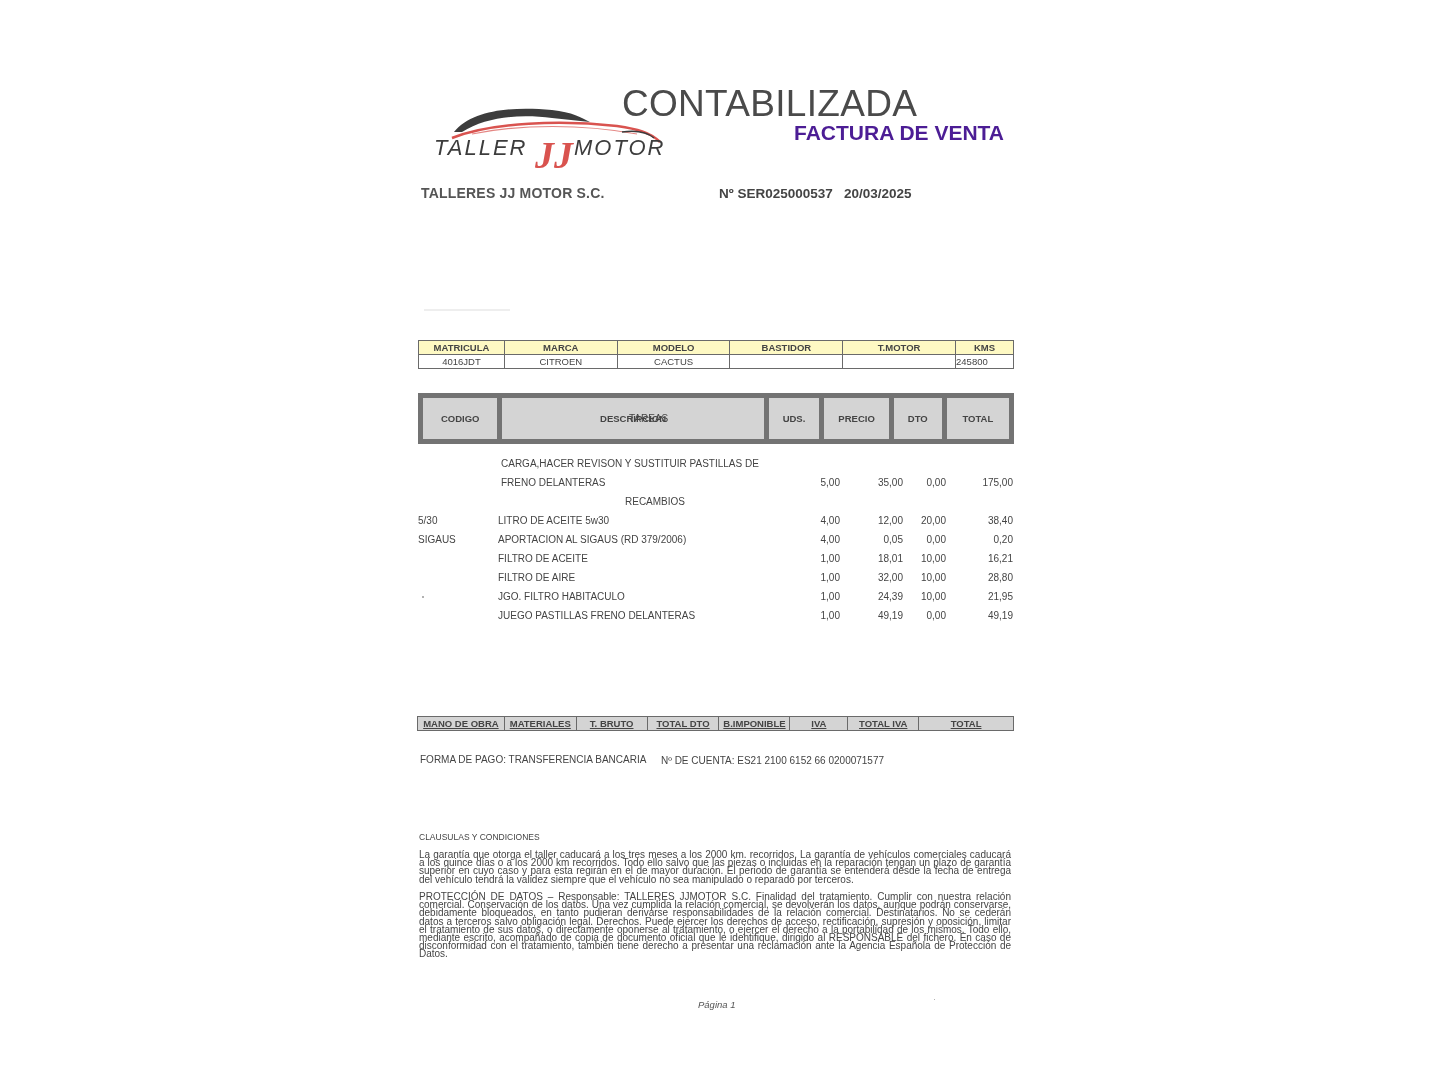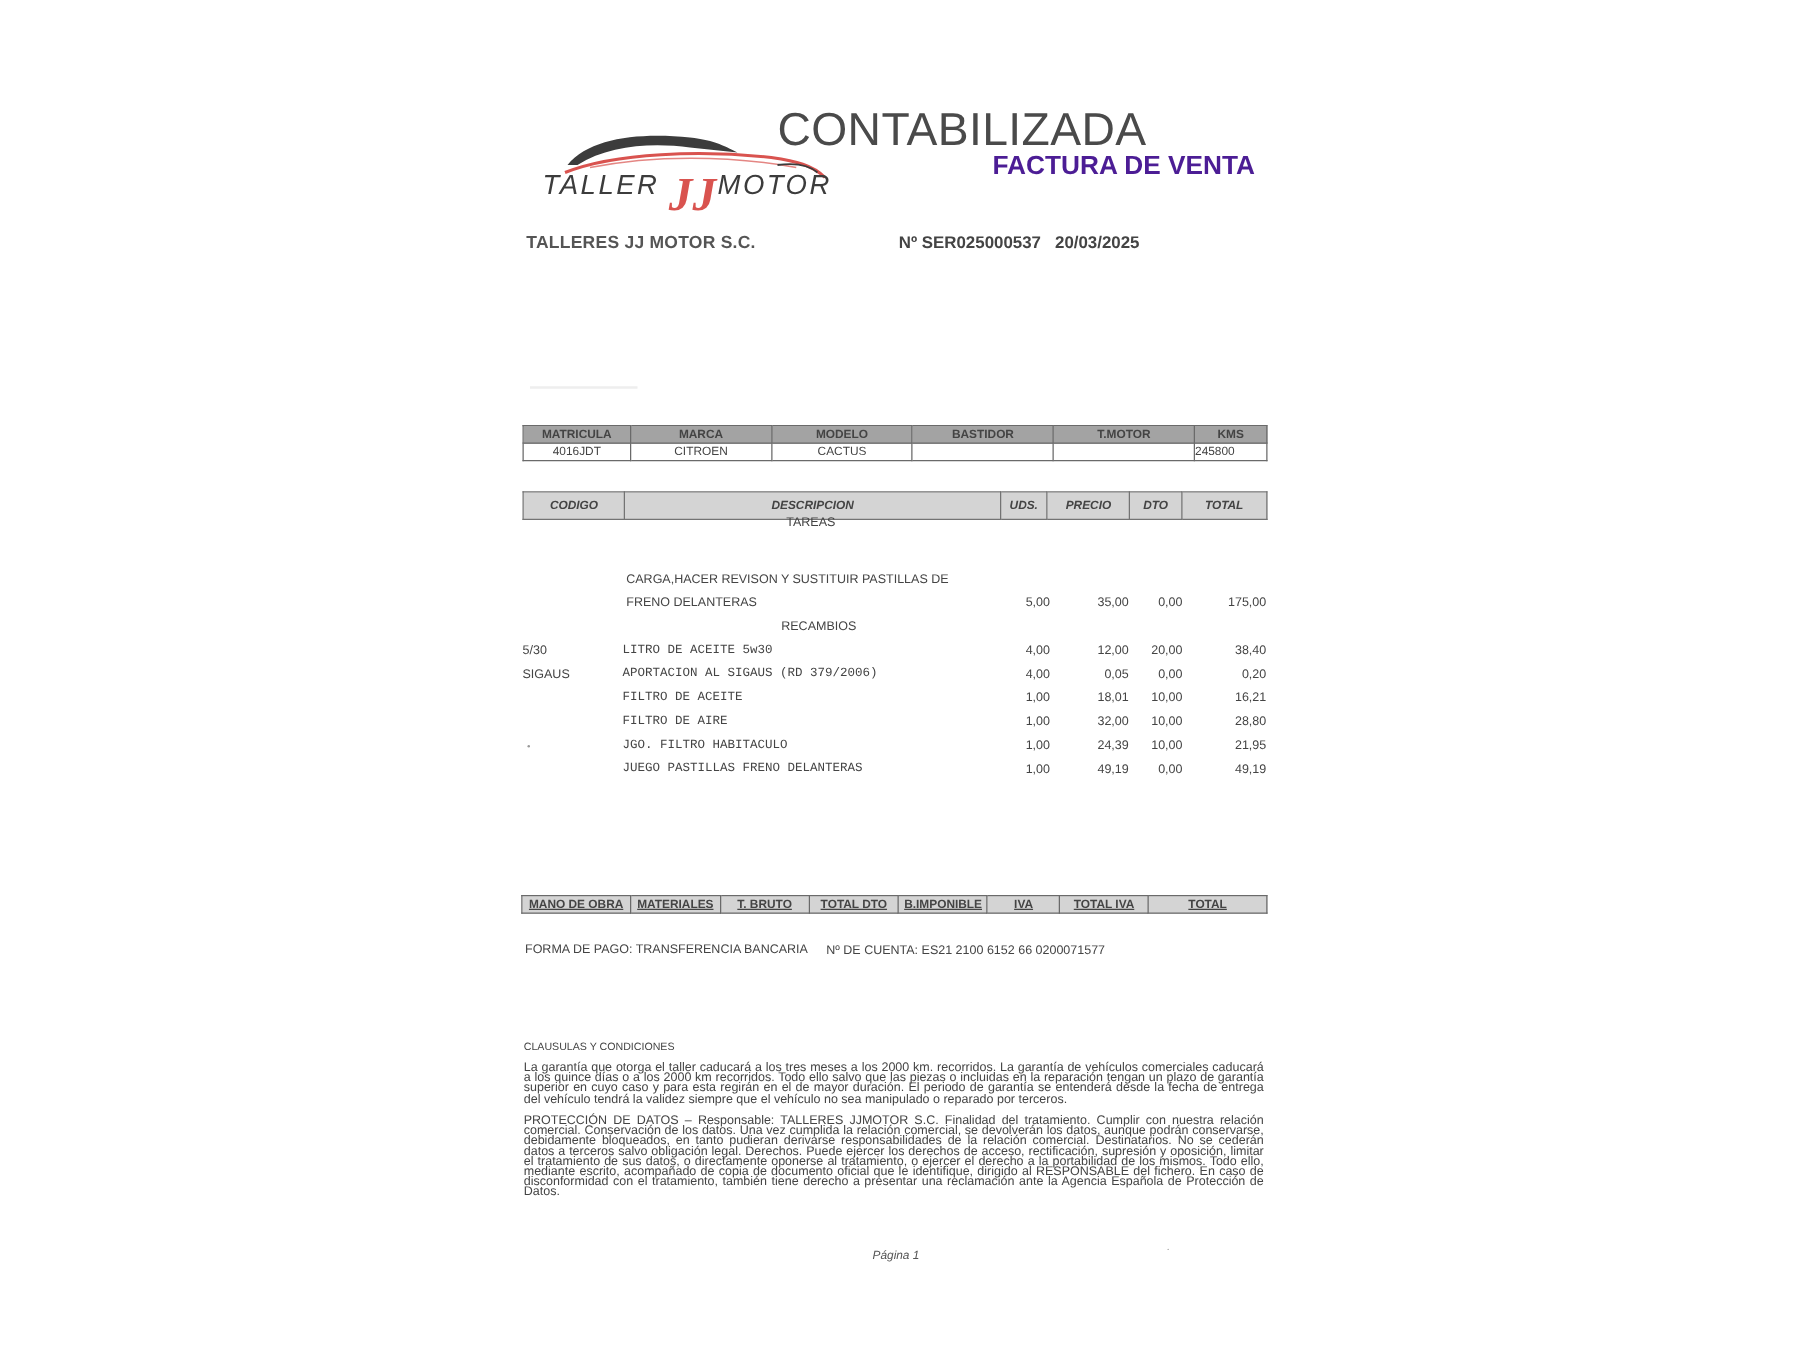--- a/index.html
+++ b/index.html
@@ -11,31 +11,31 @@
   .logo { left:432px; top:102px; width:248px; height:78px; }
   .stamp { left:622px; top:83px; font-size:37px; color:#4a4a4a; letter-spacing:0.3px; font-weight:normal; }
   .doctype { left:794px; top:121px; font-size:21px; font-weight:bold; color:#4c1d95; }
   .company { left:421px; top:185px; font-size:14px; font-weight:bold; color:#555; letter-spacing:0.2px; }
   .invno { left:719px; top:186px; font-size:13.5px; font-weight:bold; color:#444; }
   .invdate { left:844px; top:186px; font-size:13.5px; font-weight:bold; color:#444;text-align:right; }
 
   
   table { border-collapse:collapse; font-size:10px; color:#444; }
   .veh { position:absolute; left:418px; top:340px; width:596px; }
-  .veh th { background:#a3a3a3; border:1px solid #6a6a6a; height:13px; padding:0; font-weight:bold; font-size:9.5px; }
+  .veh th { background:#fef9c3; border:1px solid #6a6a6a; height:13px; padding:0; font-weight:bold; font-size:9.5px; }
   .veh td { border:1px solid #6a6a6a; height:13px; padding:0; text-align:center; font-size:9.5px; }
   .veh td.r { text-align:left; padding-right:0; }
 
   .lines-head { position:absolute; left:418px; top:393px; width:596px; }
-  .lines-head th { background:#d4d4d4; border:1px solid #737373; height:13px; padding:4px; font-weight:bold; font-size:9.5px;font-style:italic; }
+  .lines-head th { background:#d4d4d4; border:5px solid #737373; height:13px; padding:14px; font-weight:bold; font-size:9.5px; }
 
   .section-label { font-size:10px; color:#444; }
   .row { position:absolute; font-size:10px; color:#444; height:14px; }
   .c-code { left:418px; }
-  .c-desc { left:498px;font-family:Liberation Mono, monospace; }
+  .c-desc { left:498px; }
   .num { position:absolute; text-align:right; font-size:10px; color:#444; }
   .n-uds { right:600px; }
   .n-pre { right:537px; }
   .n-dto { right:494px; }
   .n-tot { right:427px; }
 
   .tot-head { position:absolute; left:417px; top:716px; width:597px;text-decoration:underline; }
   .tot-head th { background:#d4d4d4; border:1px solid #6a6a6a; height:13px; padding:0; font-weight:bold; font-size:9.5px; }
 
   .pay { left:420px; top:754px; font-size:10px; color:#444; }

